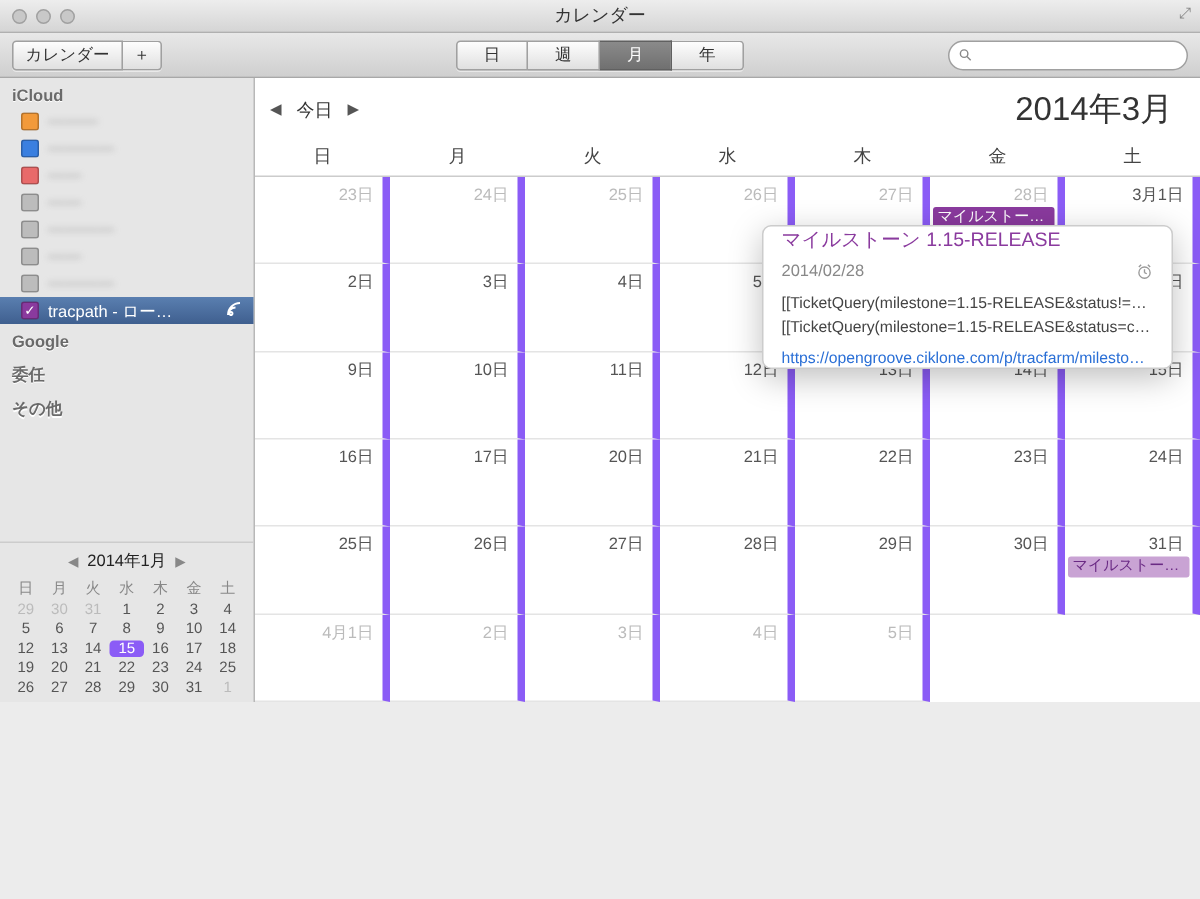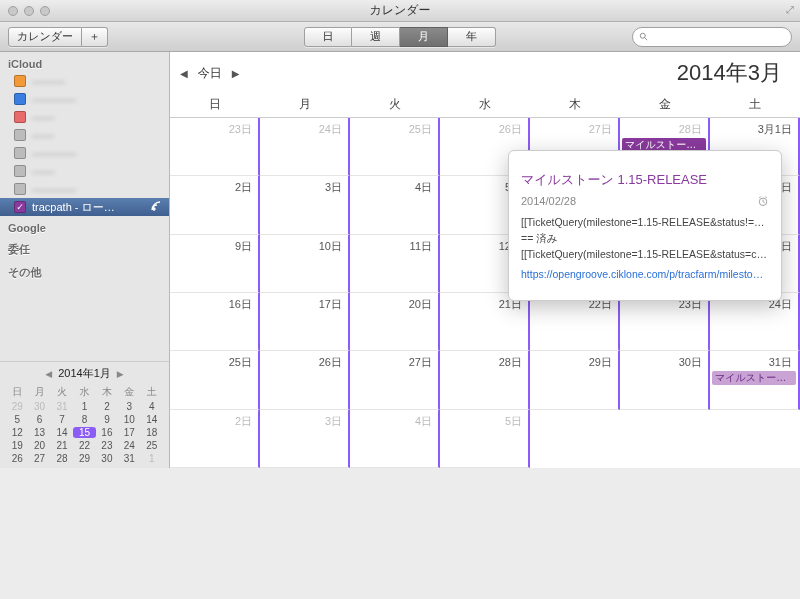--- a/index.html
+++ b/index.html
@@ -38,26 +38,26 @@
 .mini-grid .dim { color: #bbb; }
 .mini-grid .today { background: #8b5cf6; color: #fff; border-radius: 3px; }
 .cal { flex: 1; background: #fff; position: relative; display: flex; flex-direction: column; }
 .cal-head { display: flex; align-items: center; padding: 6px 10px 2px 10px; }
 .nav-today { display: flex; align-items: center; gap: 10px; font-size: 12px; color: #333; }
 .tri { font-size: 10px; color: #555; }
 .month-label { margin-left: auto; font-size: 22px; color: #333; font-weight: normal; padding-right: 8px; }
 .dow { display: grid; grid-template-columns: repeat(7, 1fr); border-bottom: 1px solid #ccc; }
 .dow div { text-align: center; font-size: 12px; color: #444; padding: 6px 0 4px; }
 .grid { display: grid; grid-template-columns: repeat(7, 1fr); grid-template-rows: repeat(6, 1fr); flex: 1; }
-.cell { border-right: 2px solid #8b5cf6; border-bottom: 1px solid #e4e4e4; position: relative; font-size: 11px; }
+.cell { border-right: 5px solid #8b5cf6; border-bottom: 1px solid #e4e4e4; position: relative; font-size: 11px; }
 .cell .dn { position: absolute; top: 4px; right: 6px; color: #555; }
 .cell.other .dn { color: #bbb; }
 .event { position: absolute; top: 20px; left: 2px; right: 2px; height: 14px; background: #c9a3d4; color: #6a2a84; font-size: 10px; padding: 0 3px; line-height: 14px; border-radius: 2px; overflow: hidden; white-space: nowrap; text-overflow: ellipsis; }
 .event.dark { background: #8a3a9e; color: #fff; }
-.popover { position: absolute; top: 98px; left: 338px; width: 274px; background: #fff; border: 1px solid #ccc; border-radius: 6px; box-shadow: 0 6px 22px rgba(0,0,0,0.25); padding: 20px 12px; font-size: 11px; color: #444; }
+.popover { position: absolute; top: 98px; left: 338px; width: 274px; background: #fff; border: 1px solid #ccc; border-radius: 6px; box-shadow: 0 6px 22px rgba(0,0,0,0.25); padding: 0 12px; font-size: 11px; color: #444; }
 .pop-title { color: #8a3a9e; font-size: 13px; margin-bottom: 6px; }
 .pop-date { color: #888; margin-bottom: 8px; display: flex; align-items: center; justify-content: space-between; }
 .pop-body { font-size: 10.5px; line-height: 1.5; white-space: nowrap; overflow: hidden; text-overflow: ellipsis; }
 .pop-link { color: #2a6fd6; margin-top: 6px; font-size: 10.5px; white-space: nowrap; overflow: hidden; text-overflow: ellipsis; }
 .alarm-icon { width: 12px; height: 12px; }
 </style>
 </head>
 <body>
 
 <div class="titlebar">
@@ -306,20 +306,23 @@
           <div class="dn">29日</div>
         </div>
         <div class="cell">
           <div class="dn">30日</div>
         </div>
         <div class="cell">
           <div class="dn">31日</div>
           <div class="event">マイルストー…</div>
         </div>
         <div class="cell other">
+          <div class="dn">4月1日</div>
+        </div>
+        <div class="cell other">
           <div class="dn">2日</div>
         </div>
         <div class="cell other">
           <div class="dn">3日</div>
         </div>
         <div class="cell other">
           <div class="dn">4日</div>
         </div>
         <div class="cell other">
           <div class="dn">5日</div>
@@ -332,18 +335,17 @@
         <span>2014/02/28</span>
         <svg class="alarm-icon" viewBox="0 0 16 16">
             <circle cx="8" cy="9" r="5" fill="none" stroke="#999" stroke-width="1.2"></circle>
             <line x1="8" y1="9" x2="8" y2="6" stroke="#999" stroke-width="1.2"></line>
             <line x1="8" y1="9" x2="10" y2="10" stroke="#999" stroke-width="1.2"></line>
             <line x1="3" y1="4" x2="5" y2="2" stroke="#999" stroke-width="1.2"></line>
             <line x1="13" y1="4" x2="11" y2="2" stroke="#999" stroke-width="1.2"></line>
           </svg>
       </div>
       <div class="pop-body">[[TicketQuery(milestone=1.15-RELEASE&amp;status!=closed,group=component)]]</div>
-      <div class="pop-body">== 済み</div>
       <div class="pop-body">[[TicketQuery(milestone=1.15-RELEASE&amp;status=close…</div>
       <div class="pop-link">https://opengroove.ciklone.com/p/tracfarm/milestone/1.…</div>
     </div>
   </div>
 </div>
 
 </body></html>

